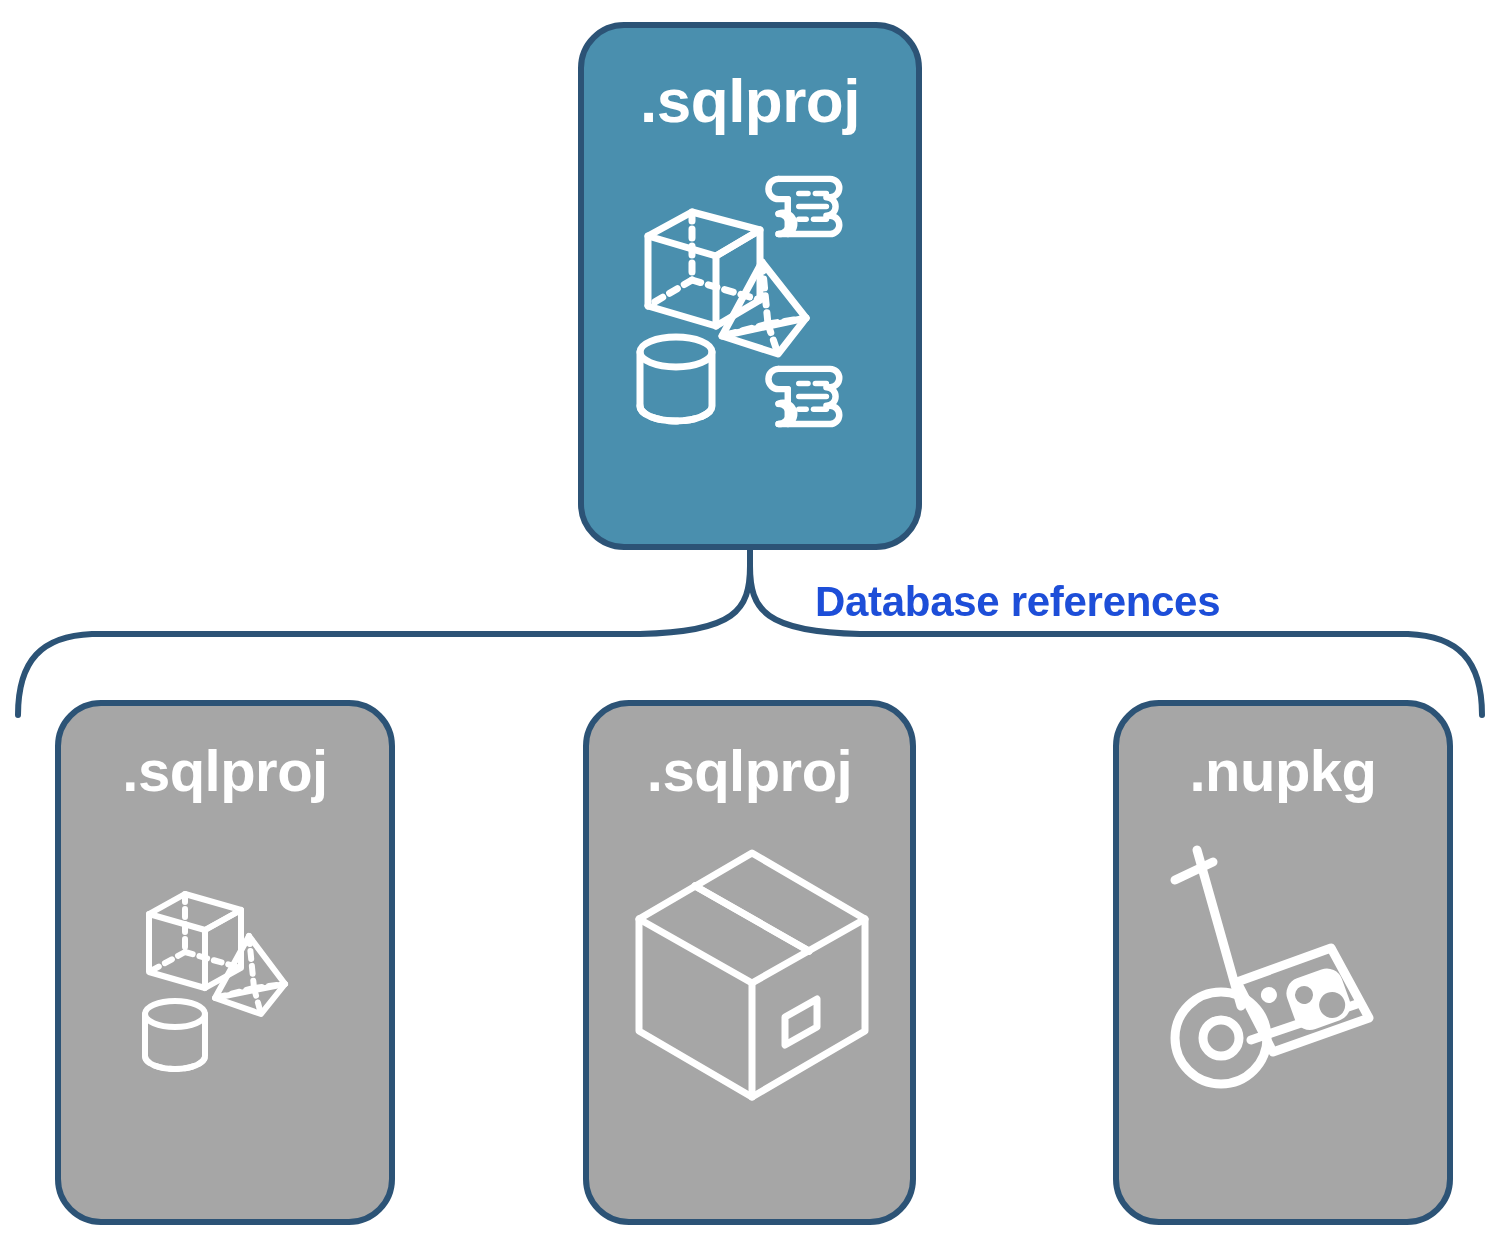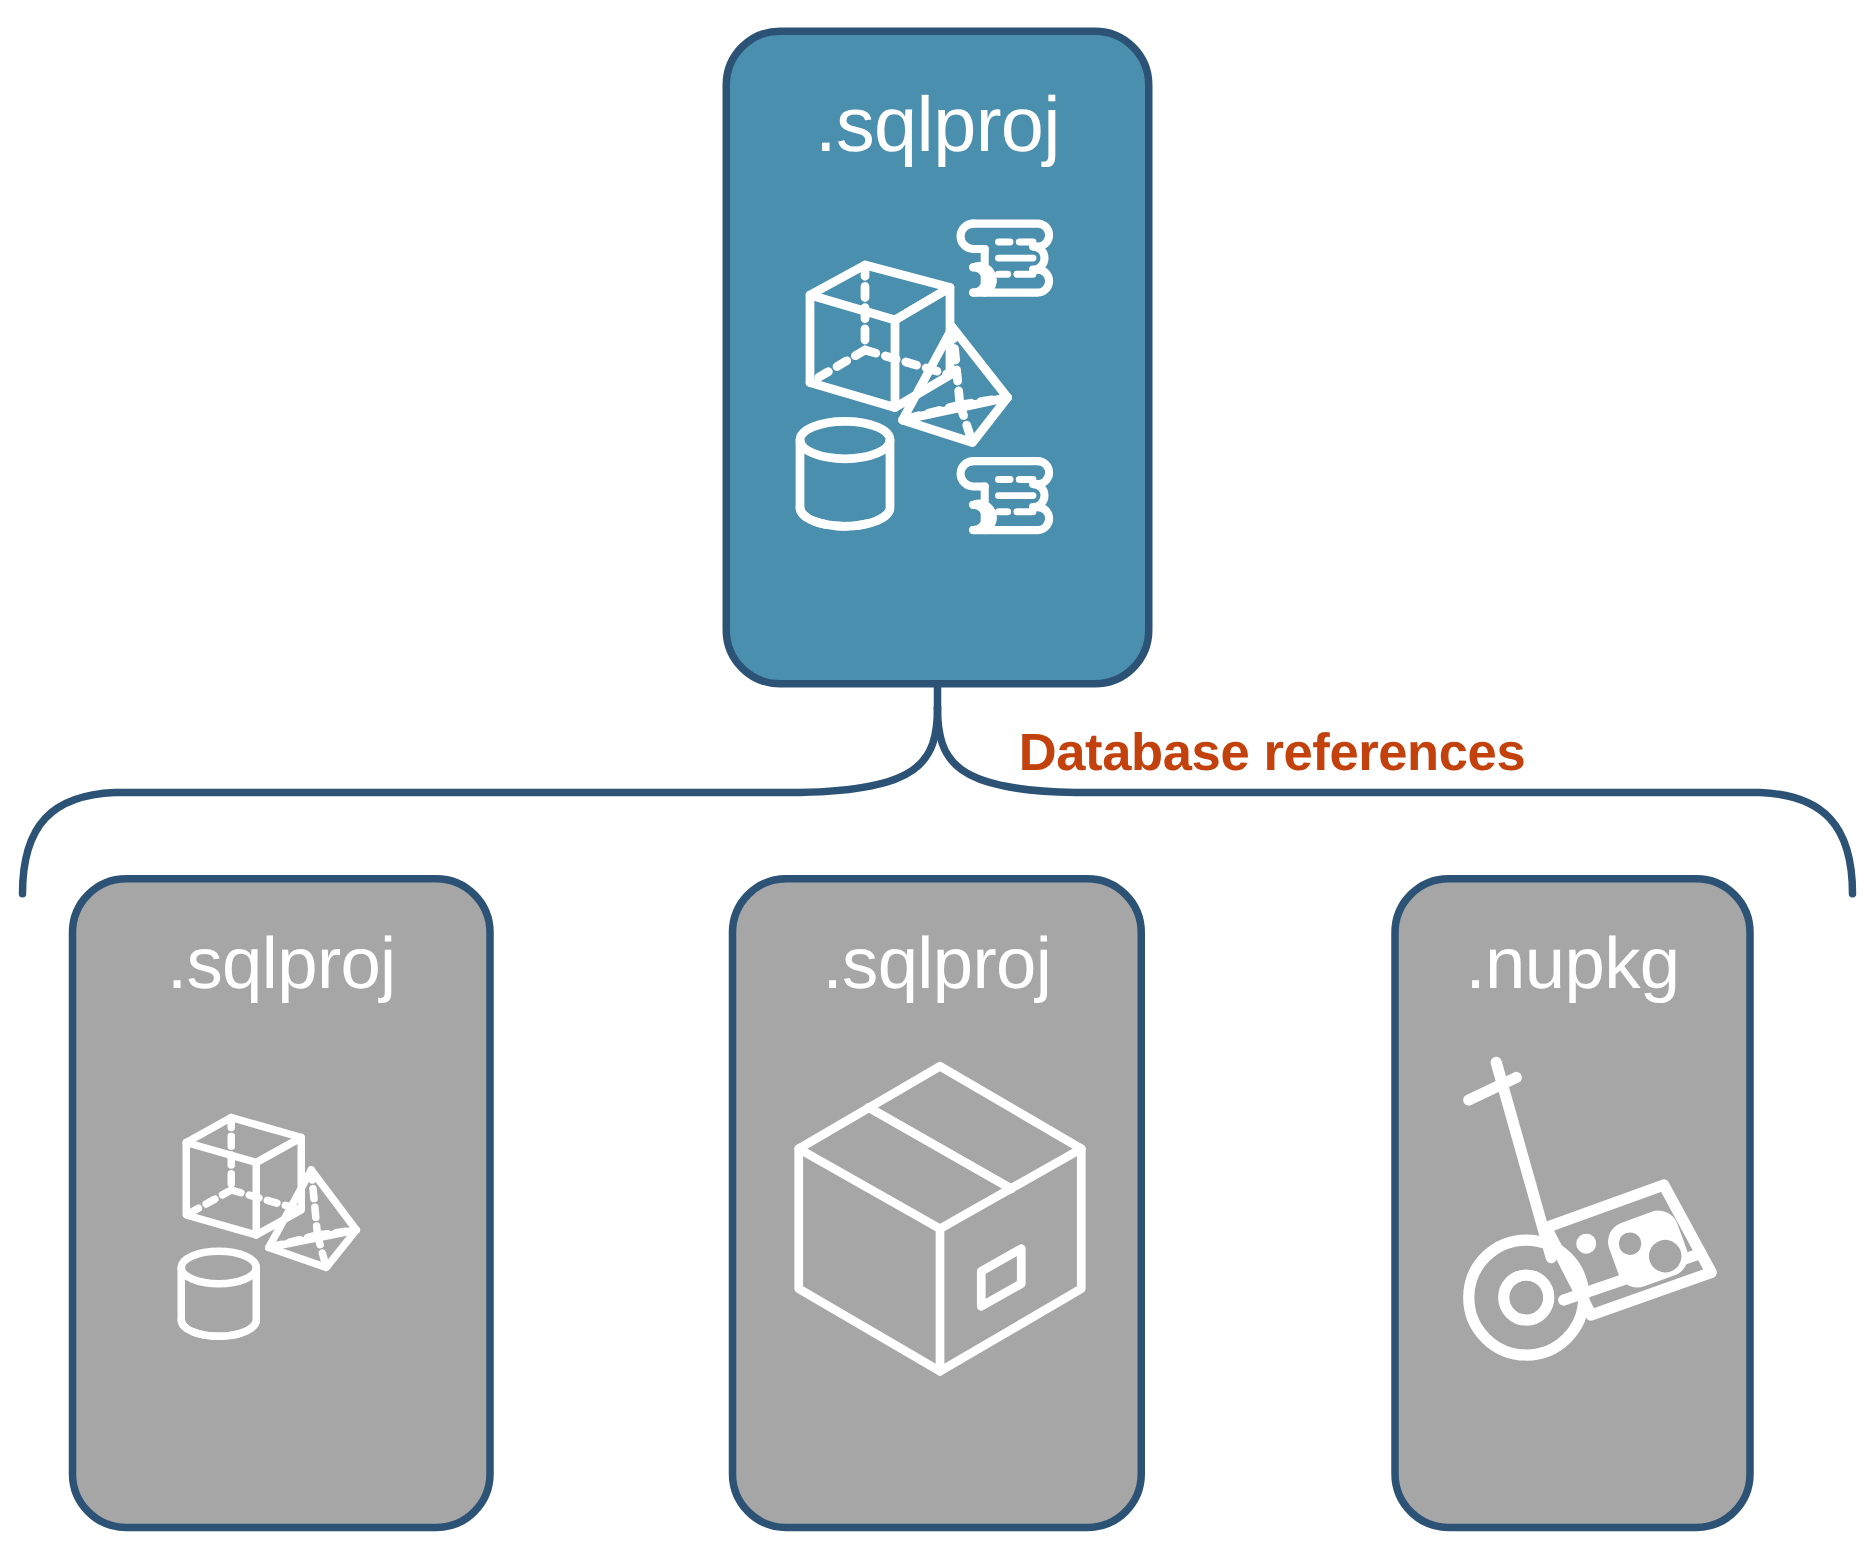--- a/index.html
+++ b/index.html
@@ -29,21 +29,21 @@
     align-items: center;
   }
   .card.primary {
     background: #4a8fae;
   }
   .card.secondary {
     background: #a6a6a6;
   }
   .card-title {
     color: #ffffff;
-    font-weight: normal;
+    font-weight: bold;
     letter-spacing: -0.5px;
     line-height: 1;
     user-select: none;
   }
   #card-root {
     left: 578px;
     top: 22px;
     width: 344px;
     height: 528px;
   }
@@ -59,21 +59,21 @@
   }
   #card-dacpac {
     left: 583px;
     top: 700px;
     width: 333px;
     height: 525px;
   }
   #card-nupkg {
     left: 1113px;
     top: 700px;
-    width: 290px;
+    width: 340px;
     height: 525px;
   }
   .card.secondary .card-title {
     font-size: 58px;
     margin-top: 36px;
   }
 
   .card-icon {
     position: absolute;
   }
@@ -88,21 +88,21 @@
     left: 0;
     top: 548px;
     width: 1500px;
     height: 180px;
     pointer-events: none;
   }
   #references-label {
     position: absolute;
     left: 815px;
     top: 578px;
-    color: #c2410c;
+    color: #1d4ed8;
     font-size: 42px;
     font-weight: bold;
     letter-spacing: -0.3px;
     white-space: nowrap;
     user-select: none;
   }
 </style>
 </head>
 <body>
 

